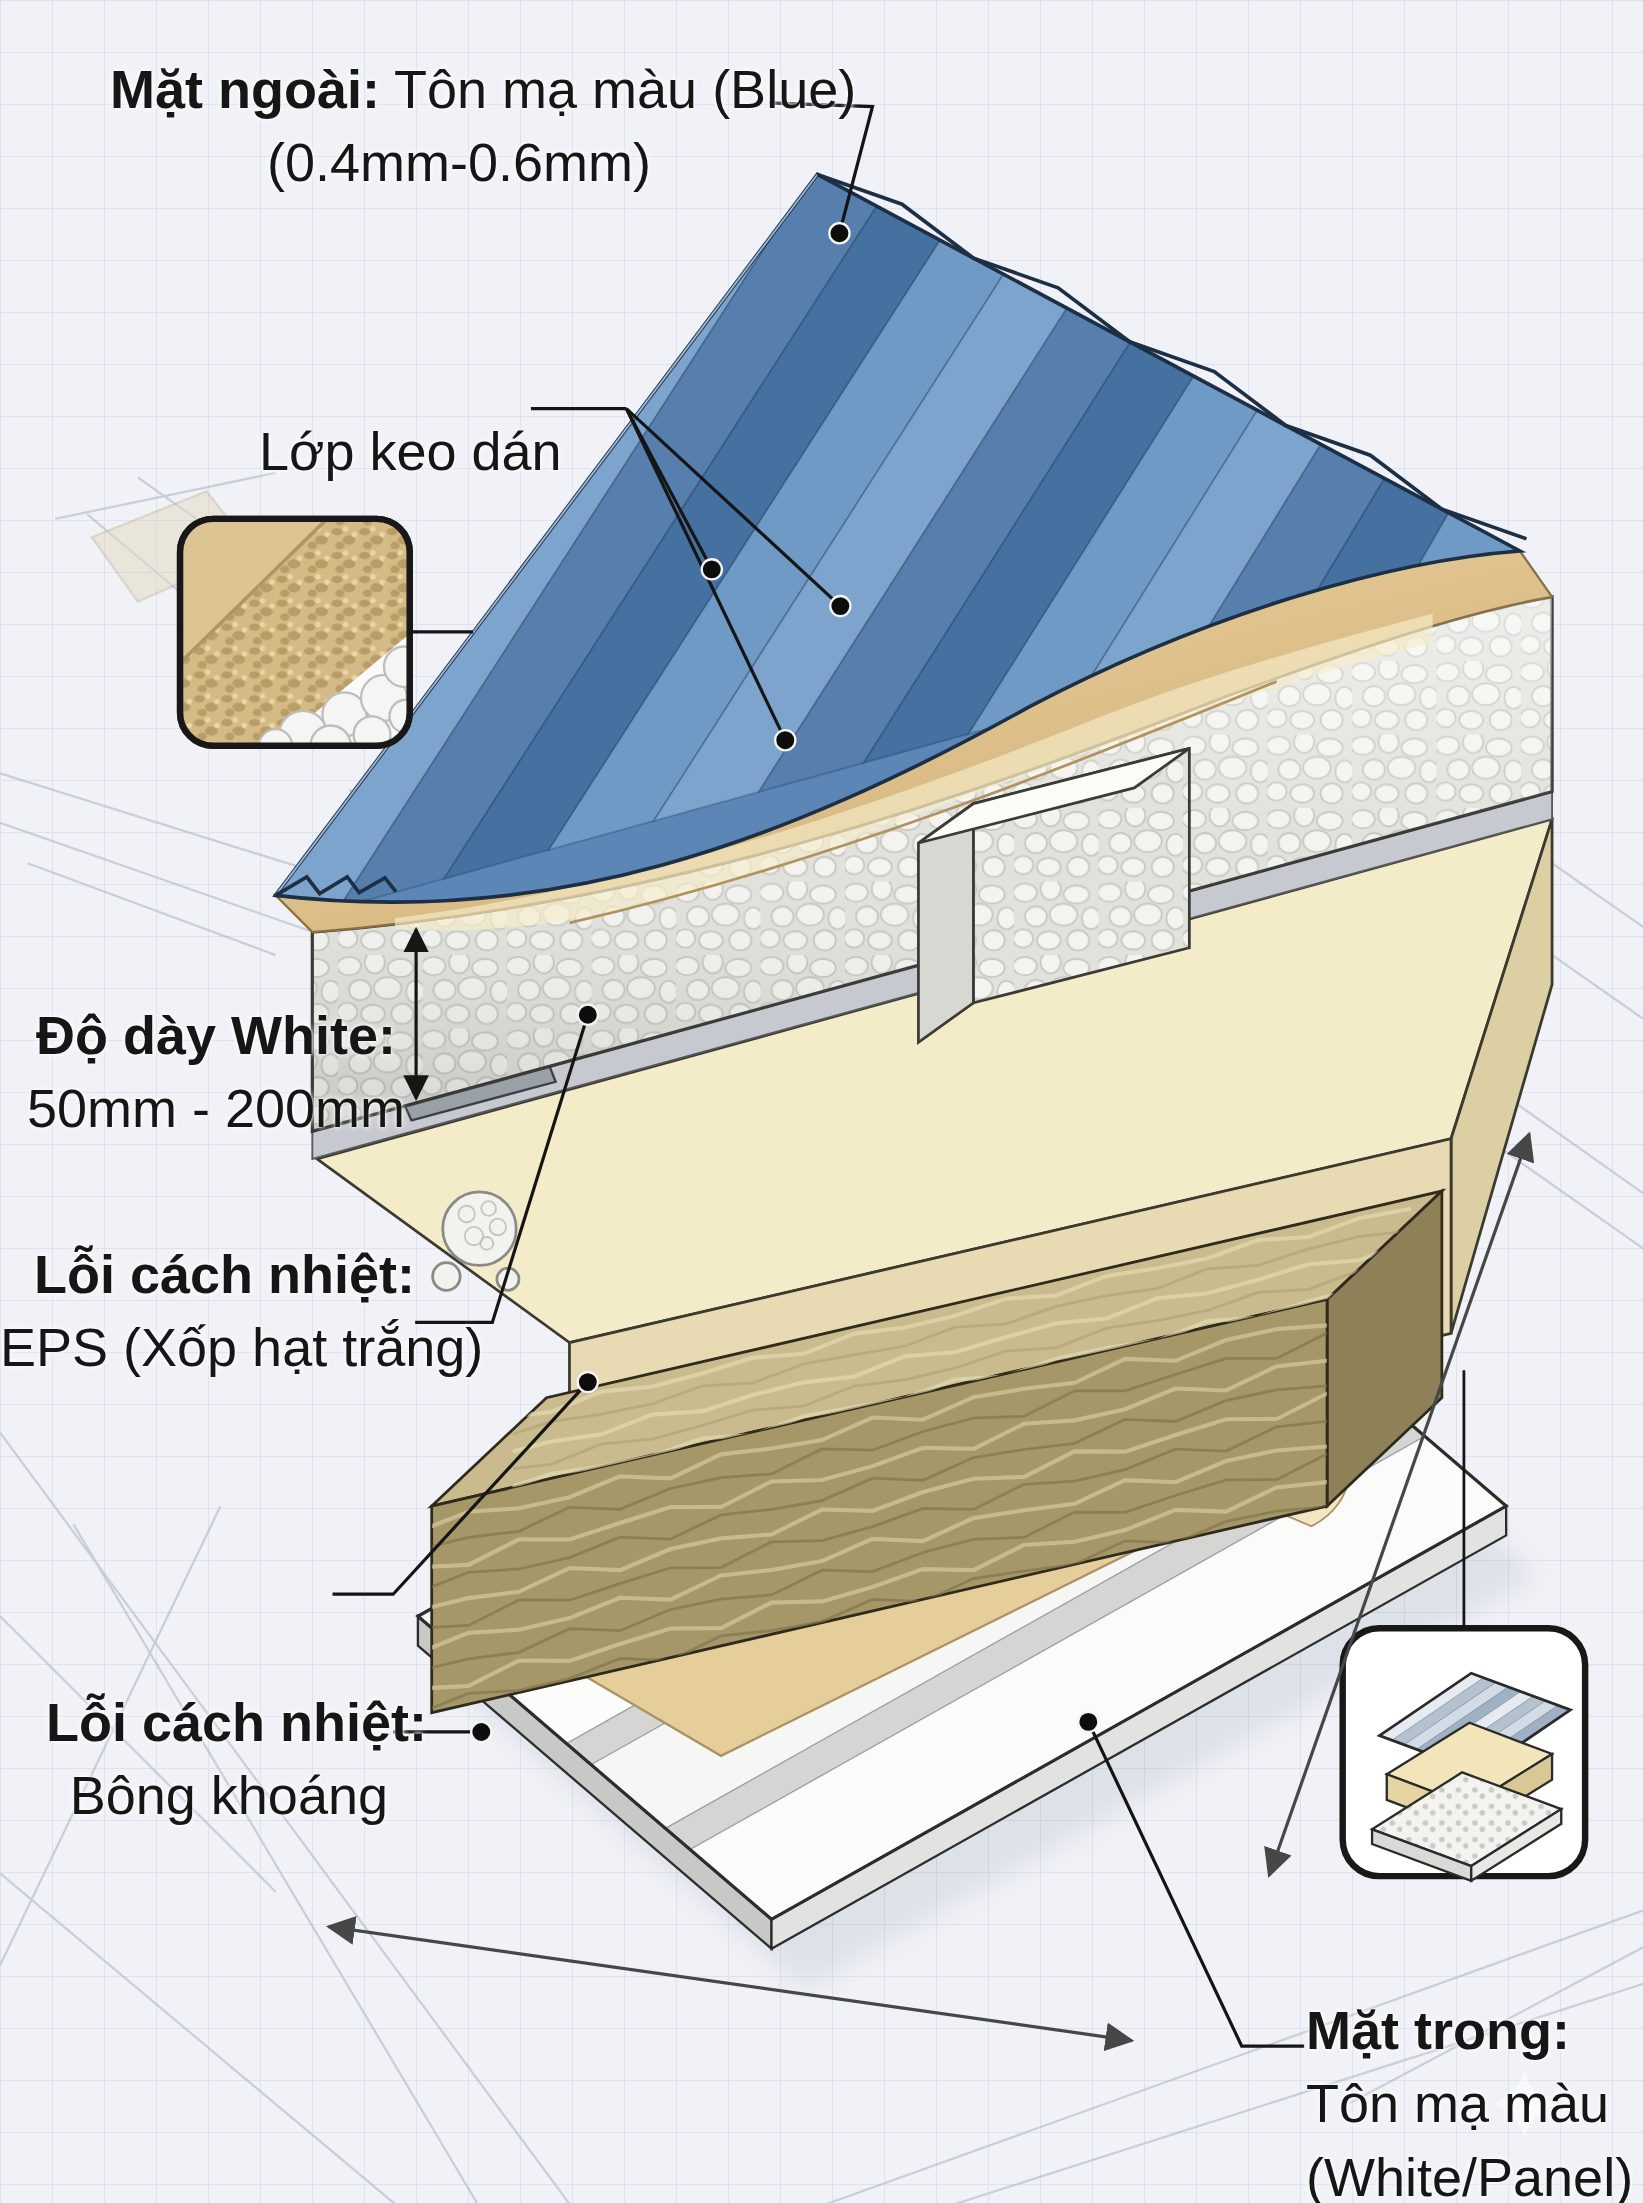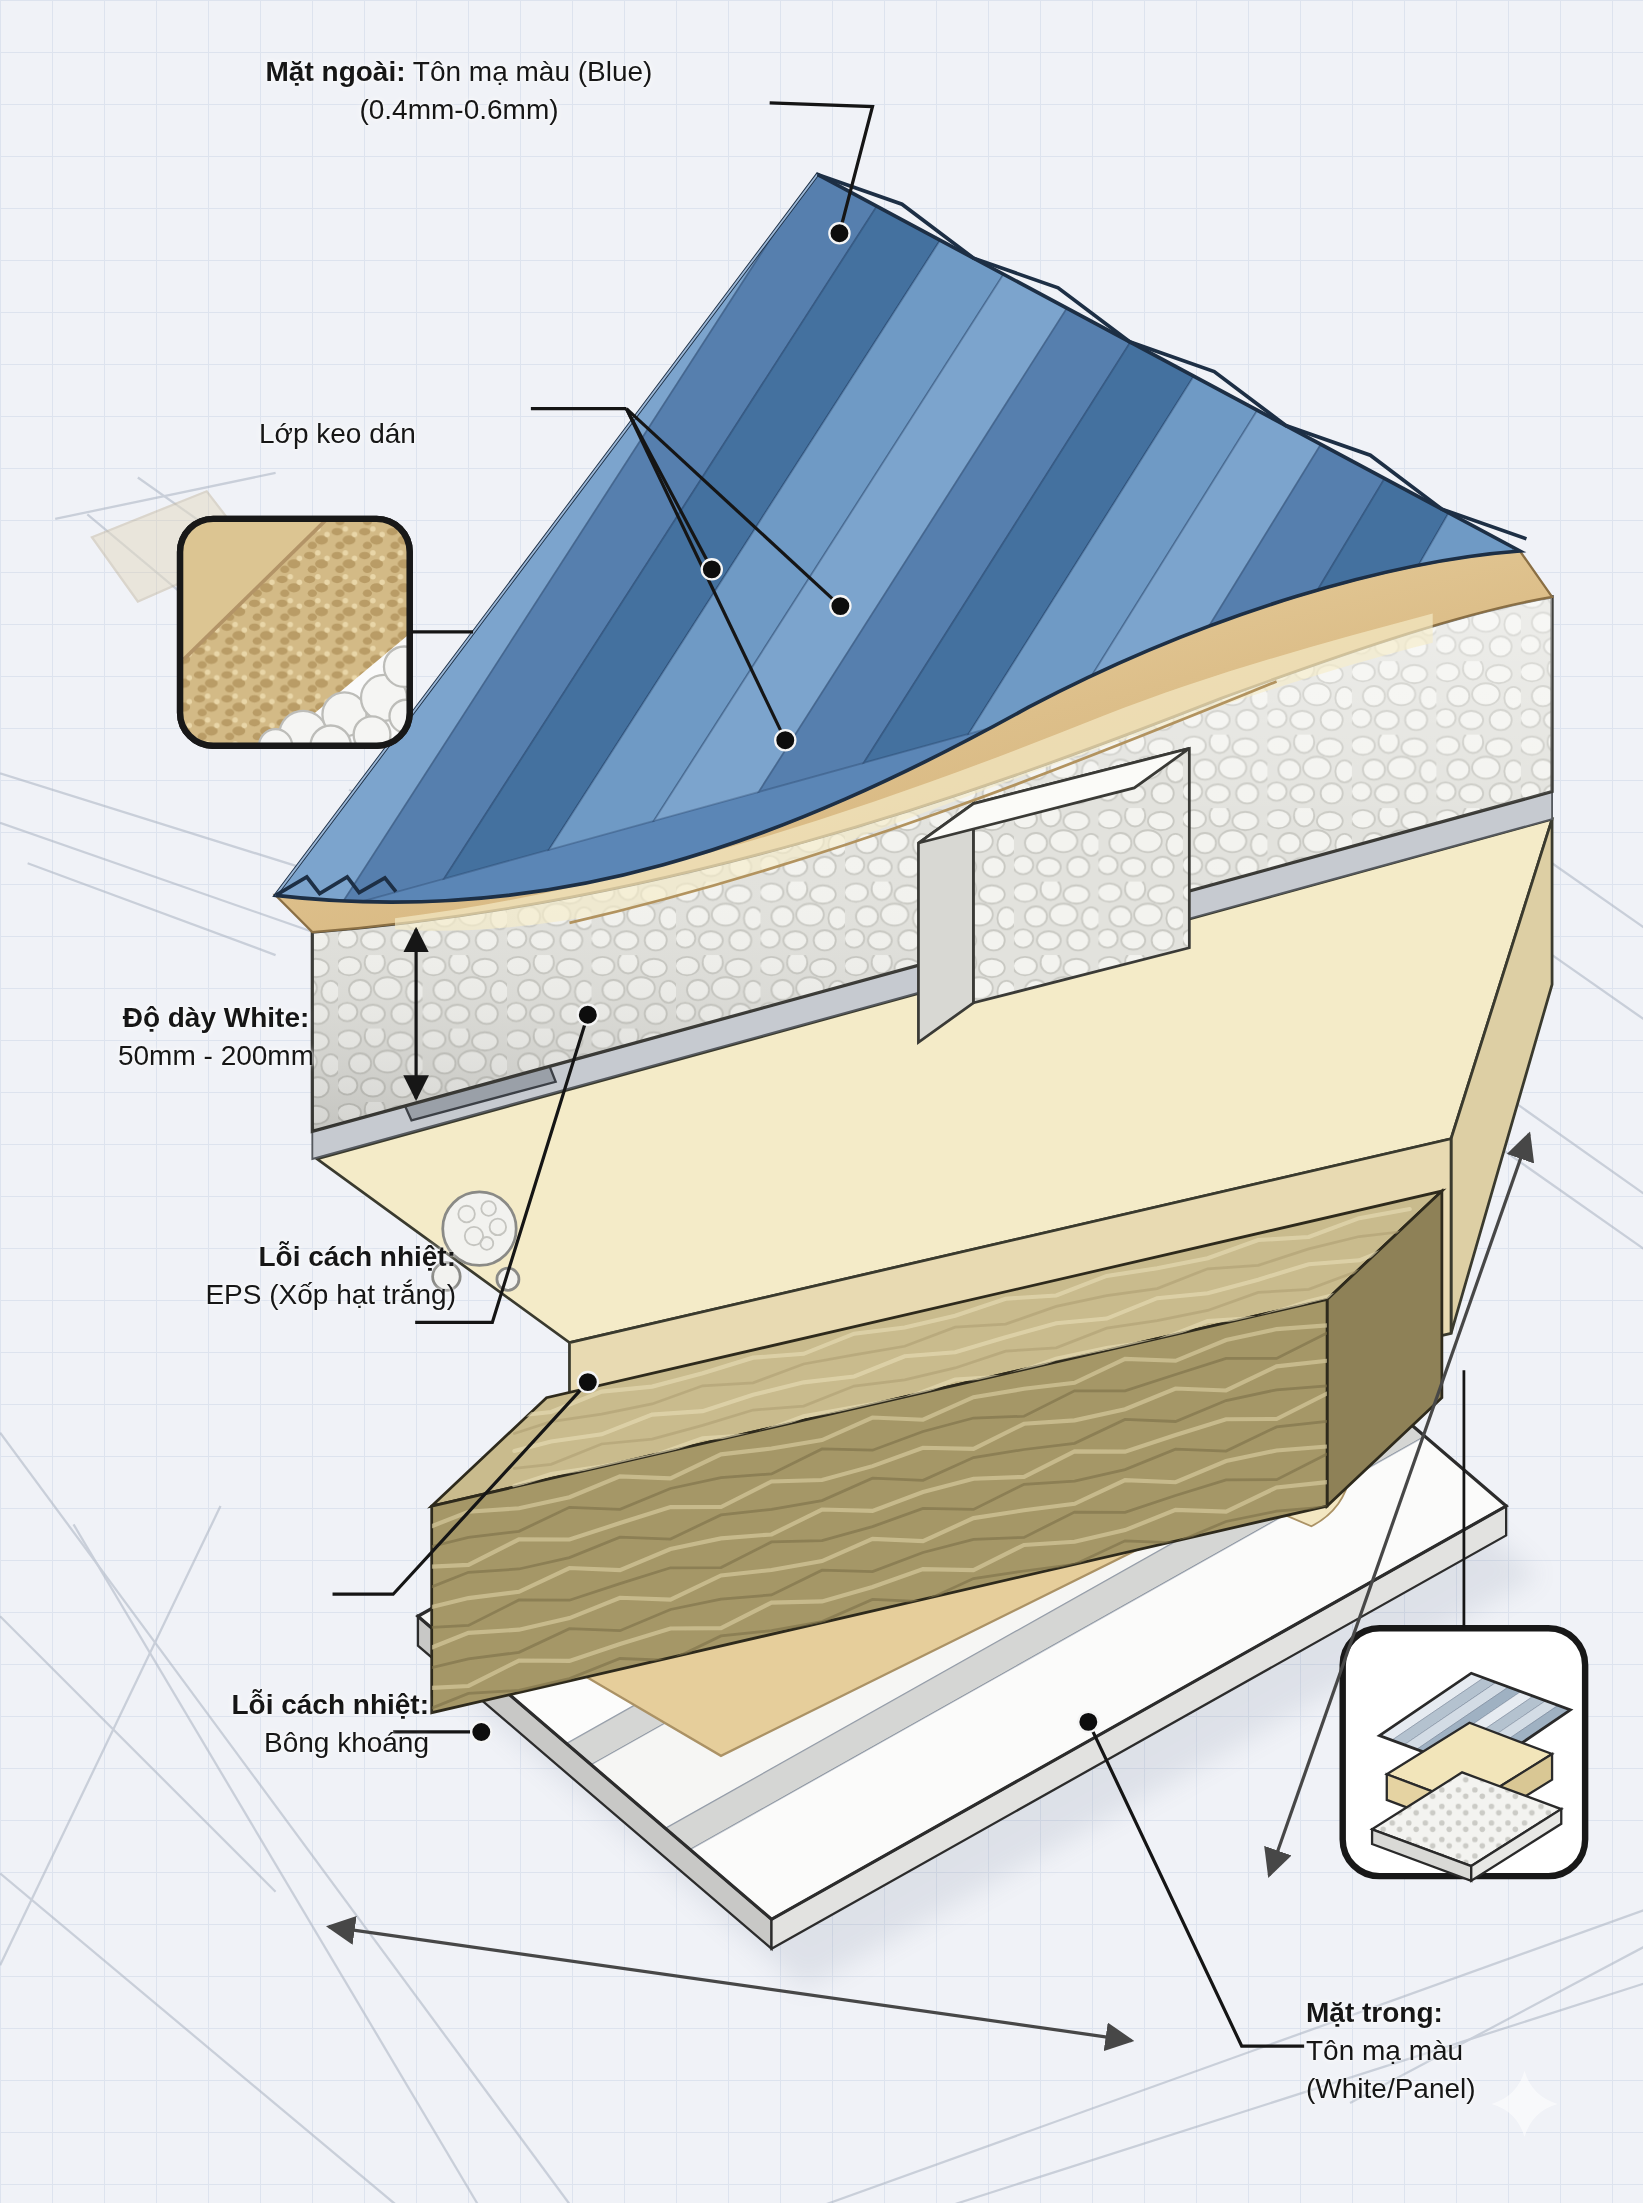--- a/index.html
+++ b/index.html
@@ -3,24 +3,24 @@
 <meta charset="utf-8">
 <style>
   html,body{margin:0;padding:0;}
   .page{position:relative;width:1644px;height:2204px;overflow:hidden;
     background-color:#f0f2f7;
     background-image:linear-gradient(#dde3ee 1.4px, transparent 1.4px),
                      linear-gradient(90deg,#dde3ee 1.4px, transparent 1.4px);
     background-size:52px 52px;
     font-family:"Liberation Sans", sans-serif;}
   svg{position:absolute;left:0;top:0;}
-  .label{position:absolute;color:#161616;font-size:28px;line-height:1.36;
+  .label{position:absolute;color:#161616;font-size:54px;line-height:1.36;
     text-shadow:0 0 7.3px #ffffff,0 0 2.8px #ffffff; white-space:nowrap;}
   .label .b{font-weight:700;}
-  .ctr{text-align:center;} .rgt{text-align:right;padding-left:41px;} .lft{text-align:left;margin-top:40px;}
+  .ctr{text-align:center;} .rgt{text-align:right;} .lft{text-align:left;margin-top:40px;}
 </style>
 </head>
 <body>
 
 <div class="page">
 
 <svg id="art" width="1644" height="2204" viewBox="0 0 1790 2400">
   <defs>
     <marker id="ahg" viewBox="0 0 10 10" refX="9" refY="5" markerWidth="9" markerHeight="9" orient="auto-start-reverse">
       <path d="M0,0L10,5L0,10z" fill="#474747"></path>

